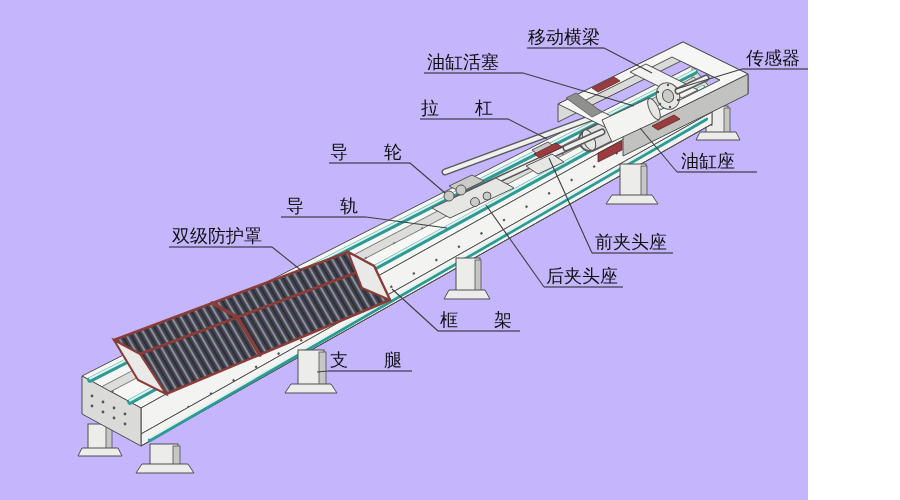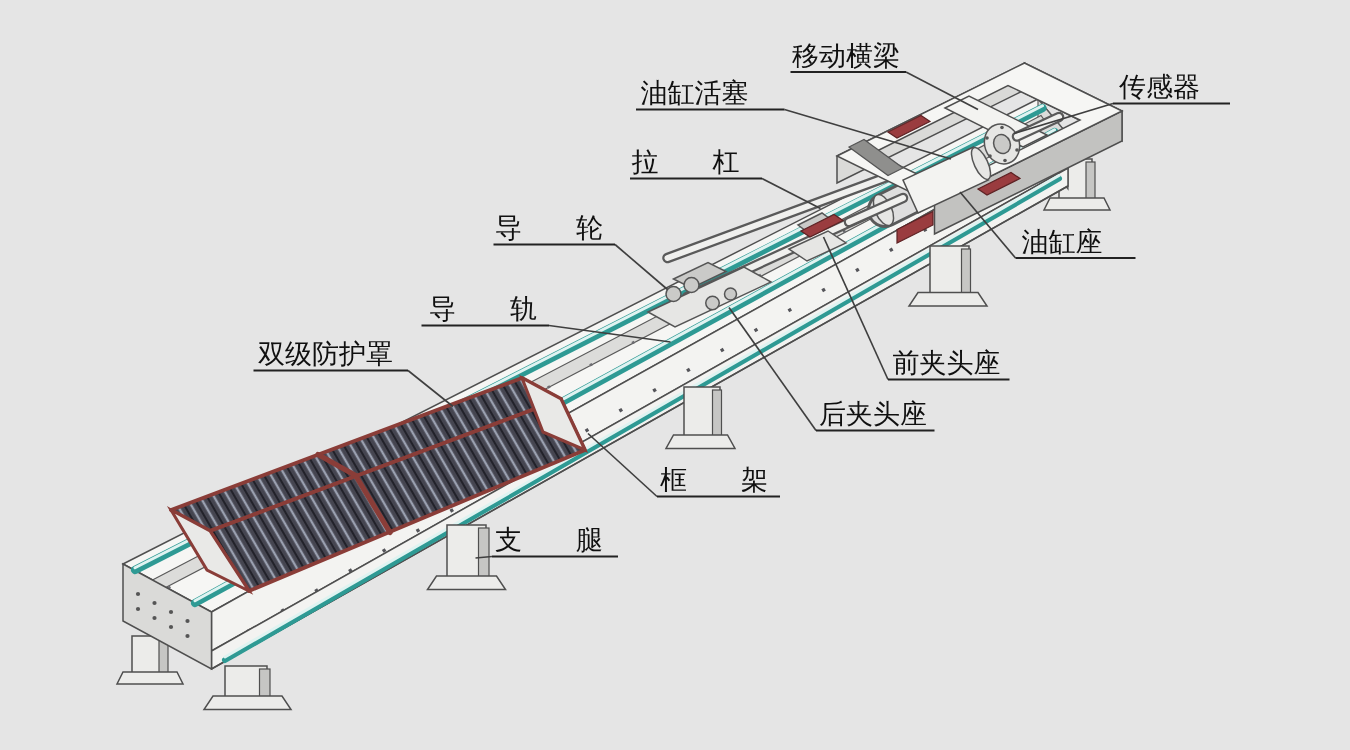--- a/index.html
+++ b/index.html
@@ -1,16 +1,16 @@
 <!DOCTYPE html>
 <html><head>
 <meta charset="utf-8">
 <style>
   html,body{margin:0;padding:0;background:#ffffff;}
-  .stage{position:relative;width:900px;height:500px;background:#e5e5e5;overflow:hidden;
+  .stage{position:relative;width:808px;height:500px;background:#c4b5fd;overflow:hidden;
          font-family:"DejaVu Sans",sans-serif;}
   svg{display:block;}
   .beam{fill:#f3f3f1;stroke:#4f4f4f;stroke-width:1;}
   .beam-top{fill:#f6f6f4;stroke:#4f4f4f;stroke-width:1;}
   .beam-shade{fill:#dadad8;stroke:#4f4f4f;stroke-width:1;}
   .beam-dark{fill:#c2c2c0;stroke:#4f4f4f;stroke-width:1;}
   .gap-face{fill:#dcdcda;stroke:#5a5a5a;stroke-width:0.8;}
   .leg{fill:#ececea;stroke:#4f4f4f;stroke-width:1;}
   .leg-shade{fill:#c6c6c4;stroke:#4f4f4f;stroke-width:0.8;}
   .rail-base{stroke:#2e9a94;stroke-width:5.5;fill:none;stroke-linecap:round;}

